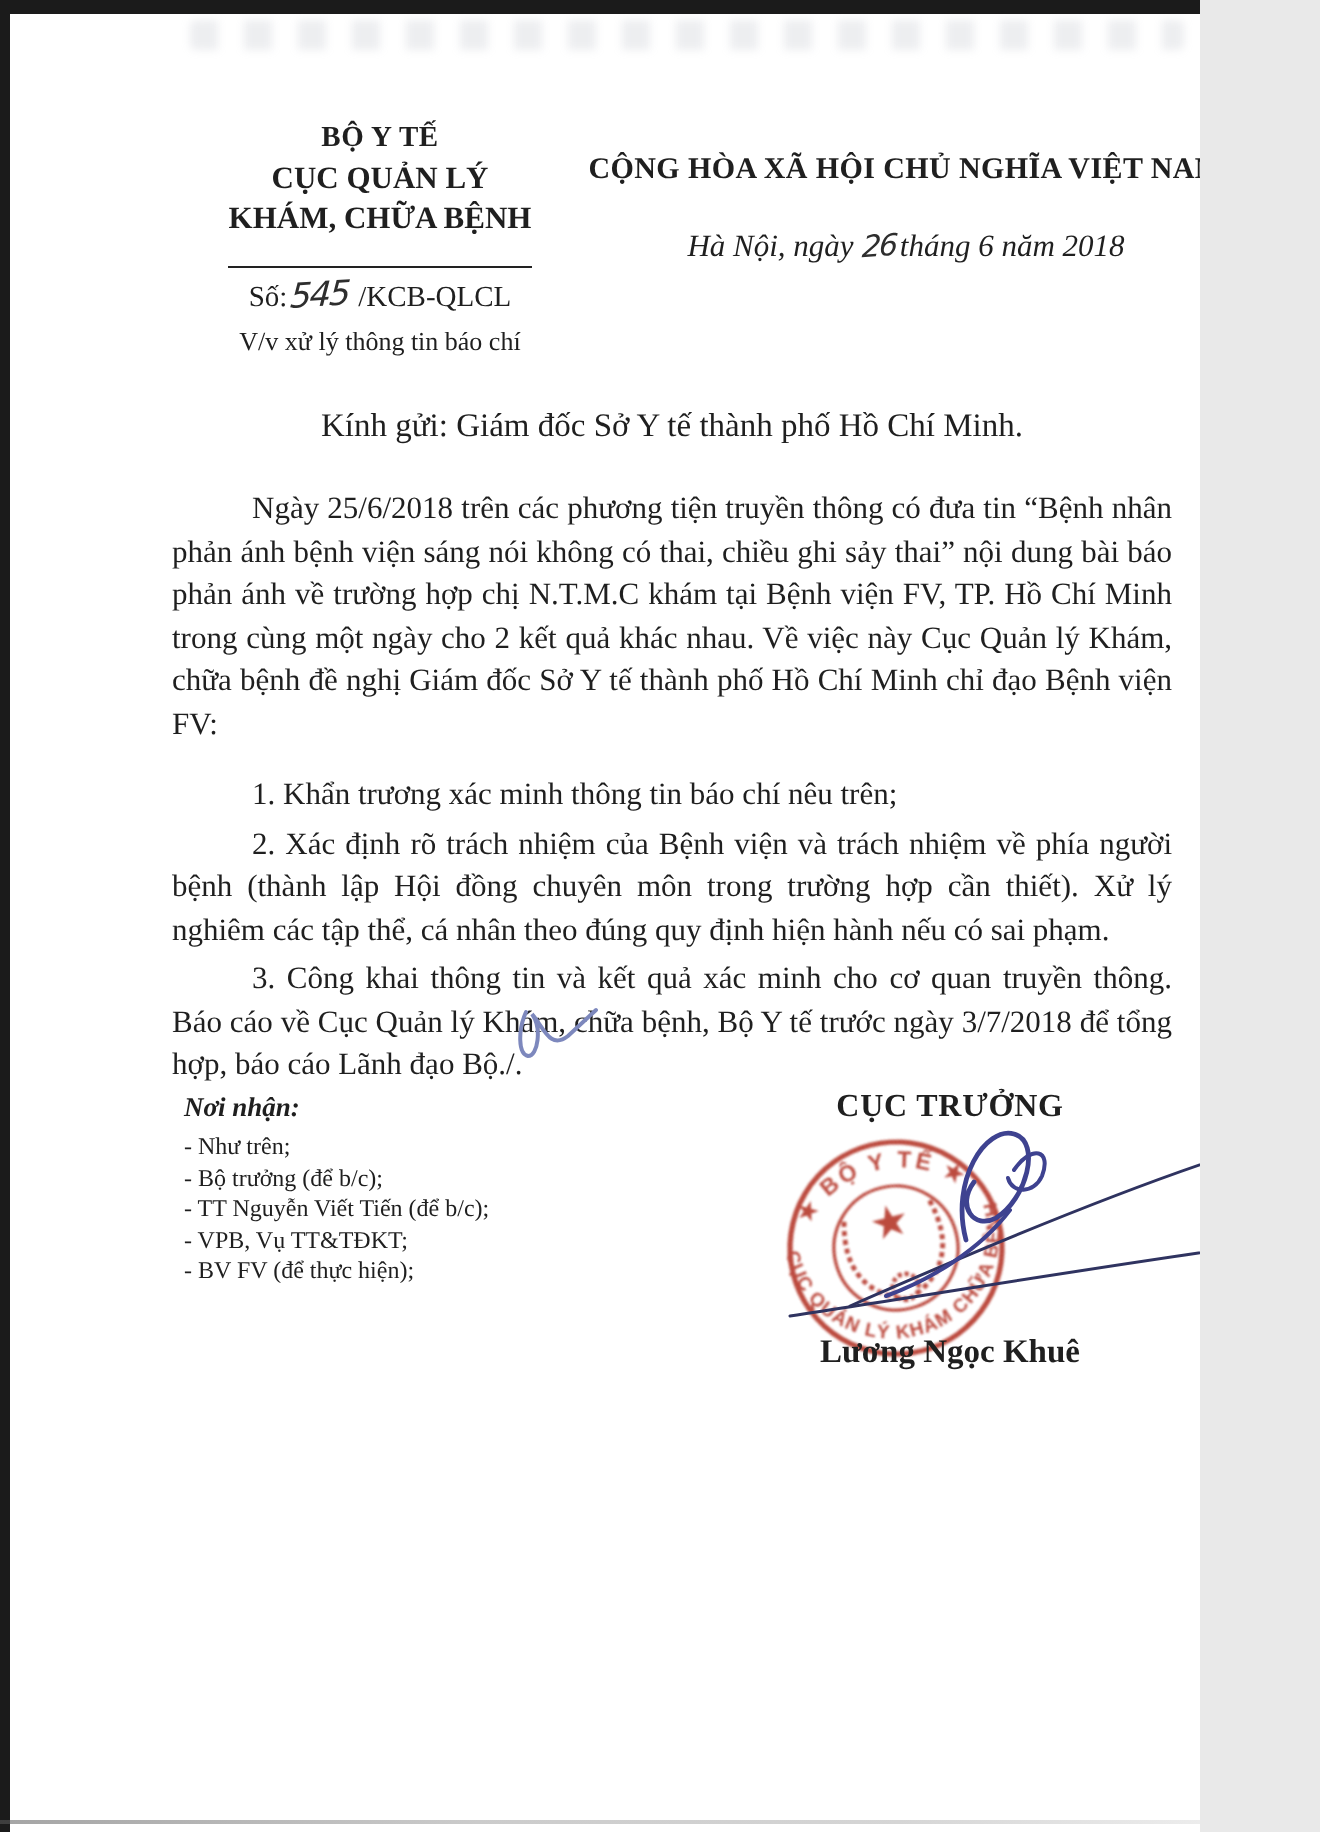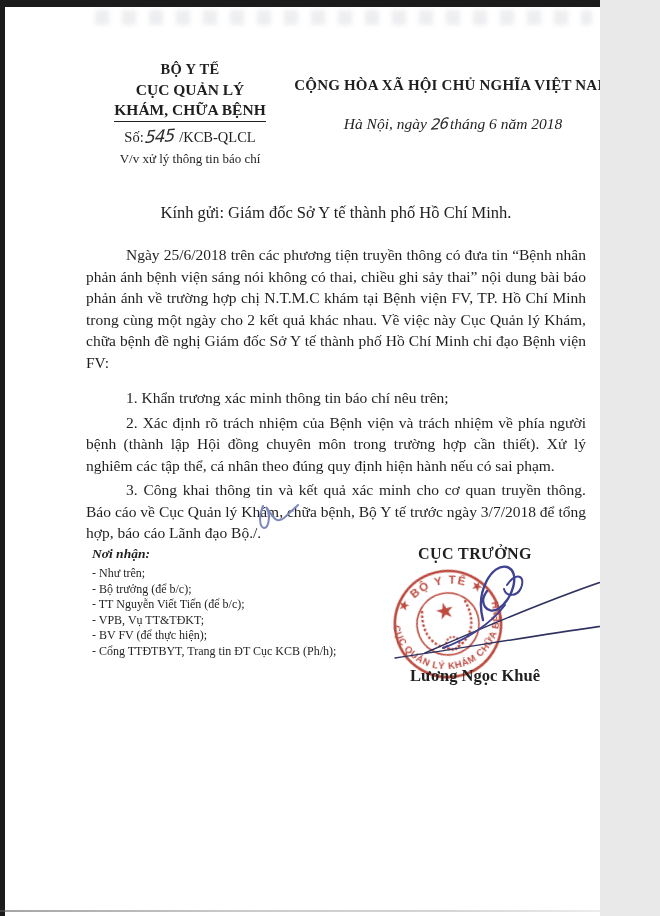--- a/index.html
+++ b/index.html
@@ -11,21 +11,21 @@
     background:repeating-linear-gradient(90deg, rgba(165,170,182,.20) 0 14px, rgba(240,240,240,0) 14px 27px);
     filter:blur(2px);border-radius:3px;}
   .bottom-line{position:absolute;left:0;bottom:4px;width:100%;height:2px;
     background:linear-gradient(90deg, rgba(90,90,90,.55), rgba(140,140,140,.45) 40%, rgba(150,150,150,.4) 75%, rgba(160,160,160,.2));}
 
   
   .hleft{position:absolute;left:75px;top:60px;width:230px;text-align:center;line-height:1.25;}
   .hleft .l1{font-weight:bold;font-size:14.5px;letter-spacing:.3px;}
   .hleft .l2{font-weight:bold;font-size:15.5px;margin-top:2px;}
   .hleft .l3{font-weight:bold;font-size:15.5px;}
-  .hleft .l3 span{display:inline-block;border-bottom:1.5px solid #222;padding-bottom:2px;}
+  .hleft .l3 span{display:inline-block;border-bottom:1.5px solid #222;padding-bottom:14px;}
   .numline{margin-top:4px;font-size:14.5px;white-space:nowrap;}
   .subject{margin-top:4px;font-size:13px;line-height:1.3;}
   .hright{position:absolute;left:288px;top:76px;width:330px;text-align:center;line-height:1.3;}
   .hright .n1{font-weight:bold;font-size:15px;letter-spacing:.2px;}
   .hright .n2{font-weight:bold;font-size:15.5px;margin-top:2px;}
   .hright .n2 span{display:inline-block;border-bottom:1.5px solid #222;padding-bottom:2px;}
   .dateline{margin-top:18px;font-style:italic;font-size:15.5px;white-space:nowrap;}
   .hand{font-family:"DejaVu Sans",sans-serif;font-style:italic;display:inline-block;
     transform:rotate(-4deg) skewX(-8deg);color:#2e2e2e;}
   .hand-num{font-size:17px;letter-spacing:-1px;margin:0 5px 0 1px;}
@@ -92,21 +92,20 @@
     <path d="M 7,5 C 3,14 3,26 8,27 C 13,27 15,13 10,6 C 16,13 19,24 28,17 L 42,4" fill="none" stroke="#7d88bd" stroke-width="2" stroke-linecap="round"></path>
   </svg>
 
   <div class="recips">
     <div class="label">Nơi nhận:</div>
     <div class="ritem">- Như trên;</div>
     <div class="ritem">- Bộ trưởng (để b/c);</div>
     <div class="ritem">- TT Nguyễn Viết Tiến (để b/c);</div>
     <div class="ritem">- VPB, Vụ TT&amp;TĐKT;</div>
     <div class="ritem">- BV FV (để thực hiện);</div>
-    <div class="ritem">- Cổng TTĐTBYT, Trang tin ĐT Cục KCB (Ph/h);</div>
   </div>
 
   <div class="signtitle">CỤC TRƯỞNG</div>
 
   <svg class="sealwrap" viewBox="0 0 170 170">
     <defs>
       <filter id="inkblur" x="-10%" y="-10%" width="120%" height="120%">
         <feGaussianBlur stdDeviation="0.45"></feGaussianBlur>
       </filter>
       <path id="arcTop" d="M 33,97 A 52,52 0 1 1 137,97" fill="none"></path>

